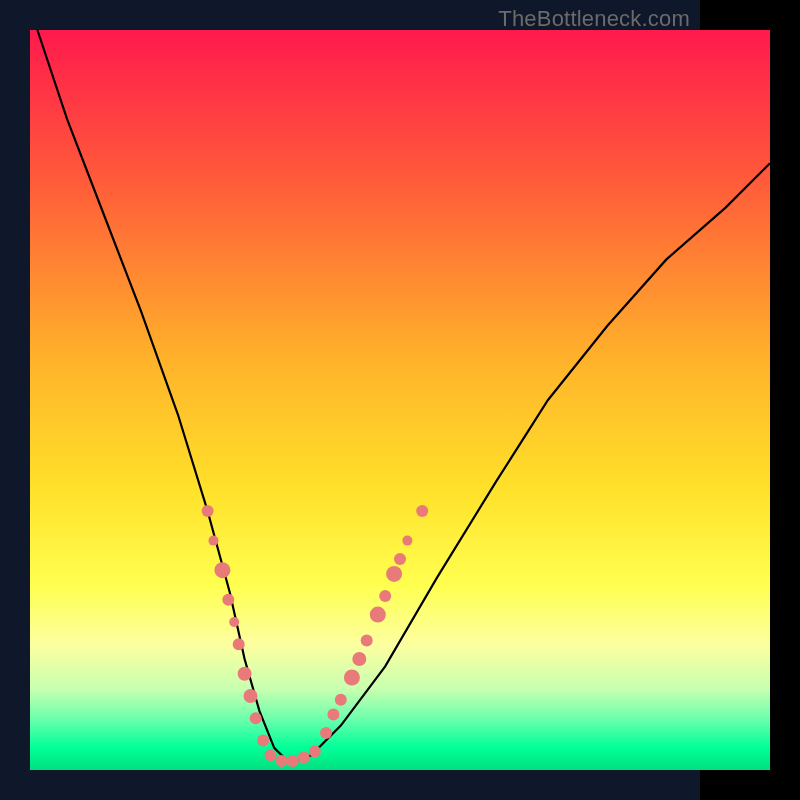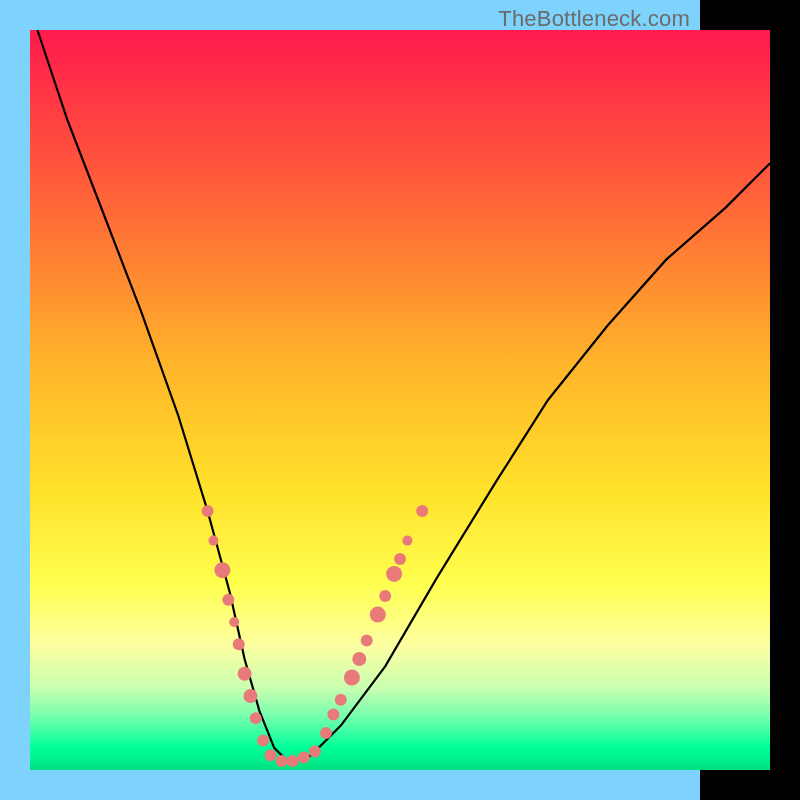--- a/index.html
+++ b/index.html
@@ -10,21 +10,21 @@
     background: #000;
     overflow: hidden;
     font-family: Arial, Helvetica, sans-serif;
   }
   .frame {
     position: absolute;
     left: 0;
     top: 0;
     width: 700px;
     height: 800px;
-    background: #7dd3fc;
+    background: #0f172a;
   }
   .gradient {
     position: absolute;
     left: 30px;
     top: 30px;
     width: 740px;
     height: 740px;
     
     background: linear-gradient(to bottom,
       #ff1a4d 0%,

